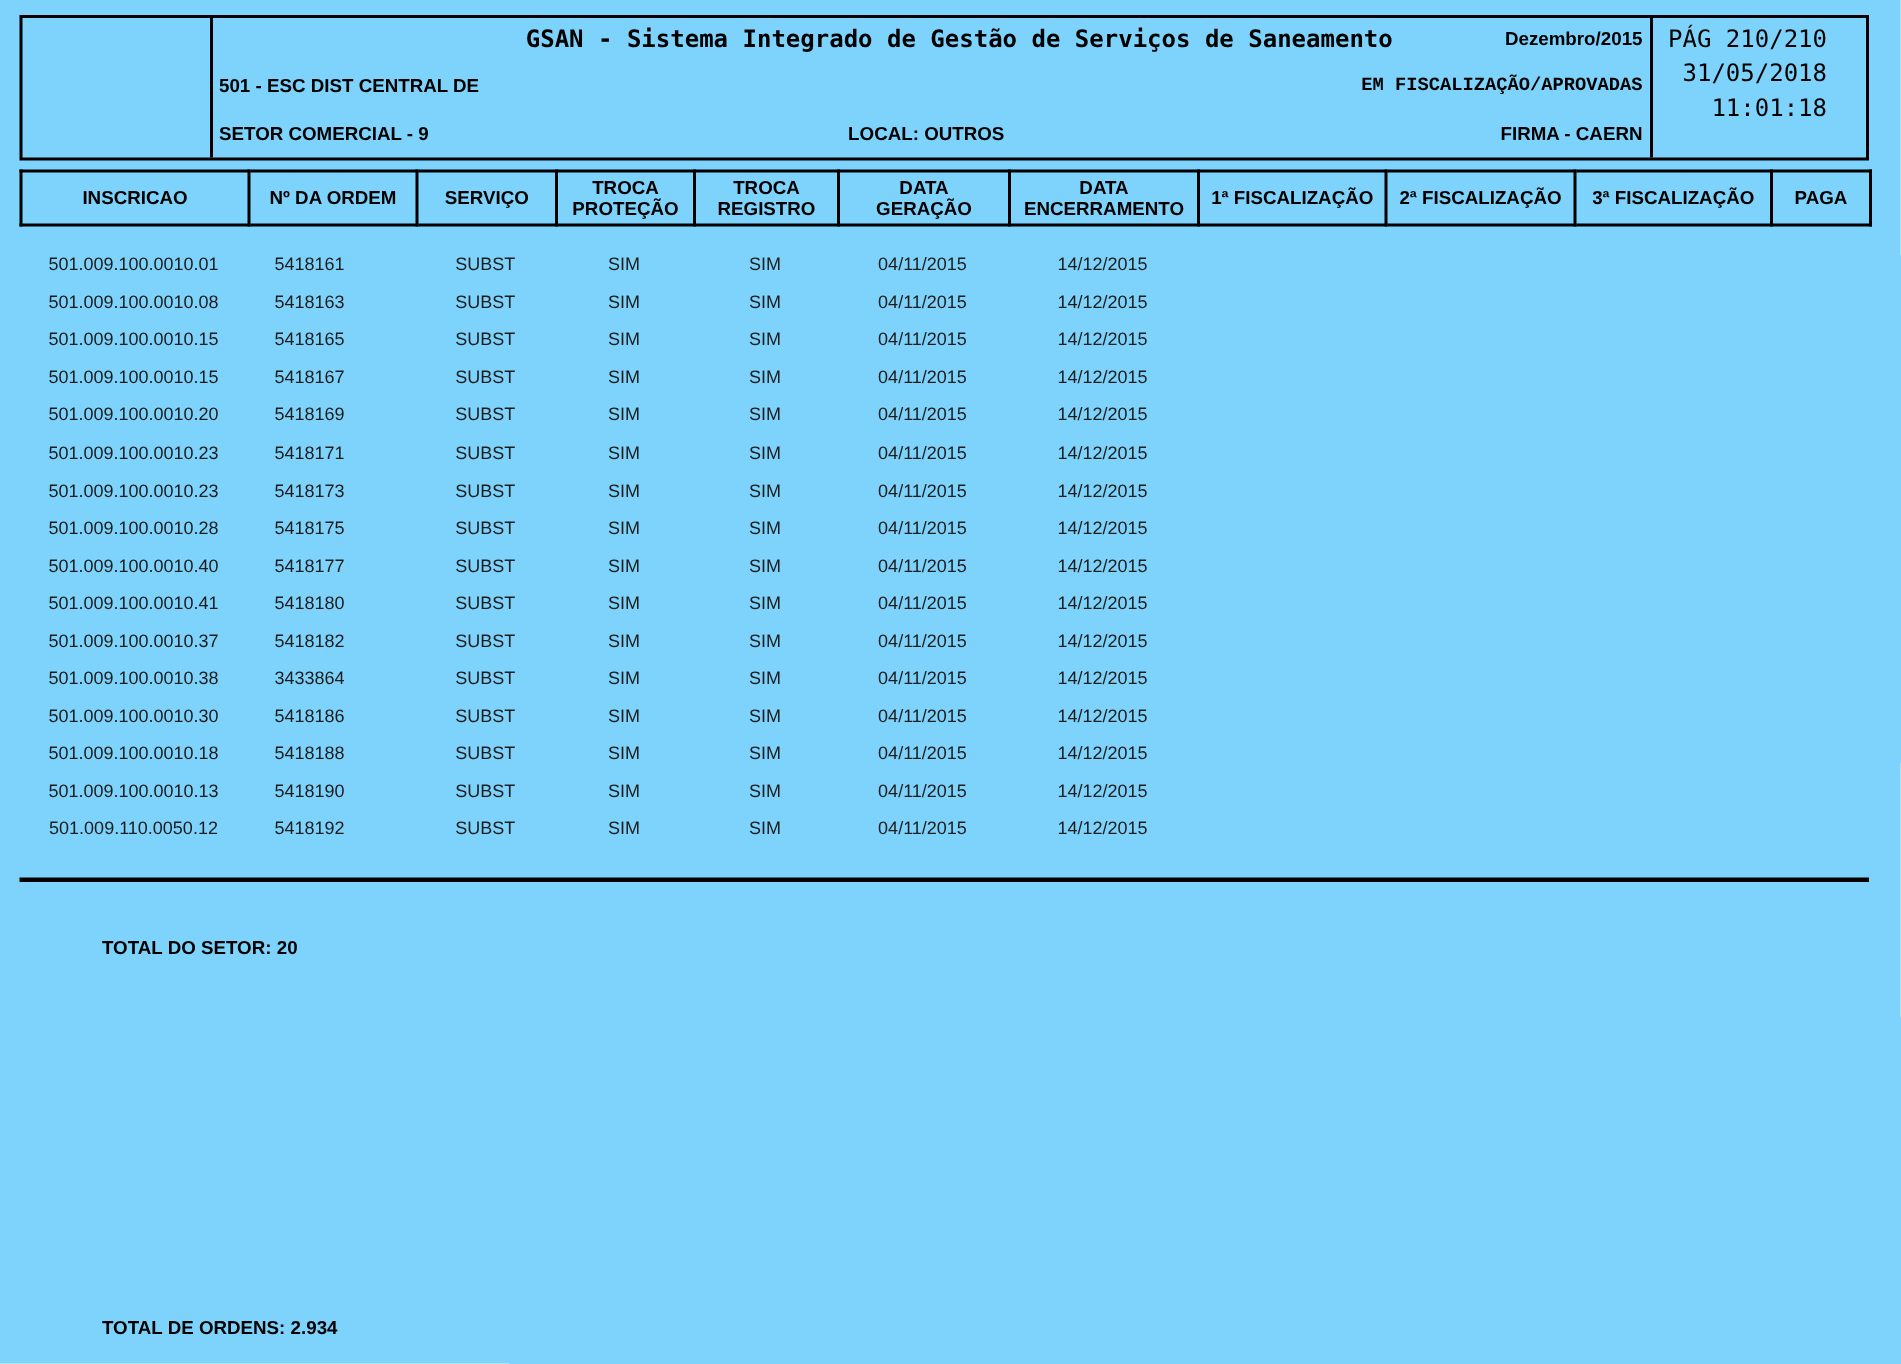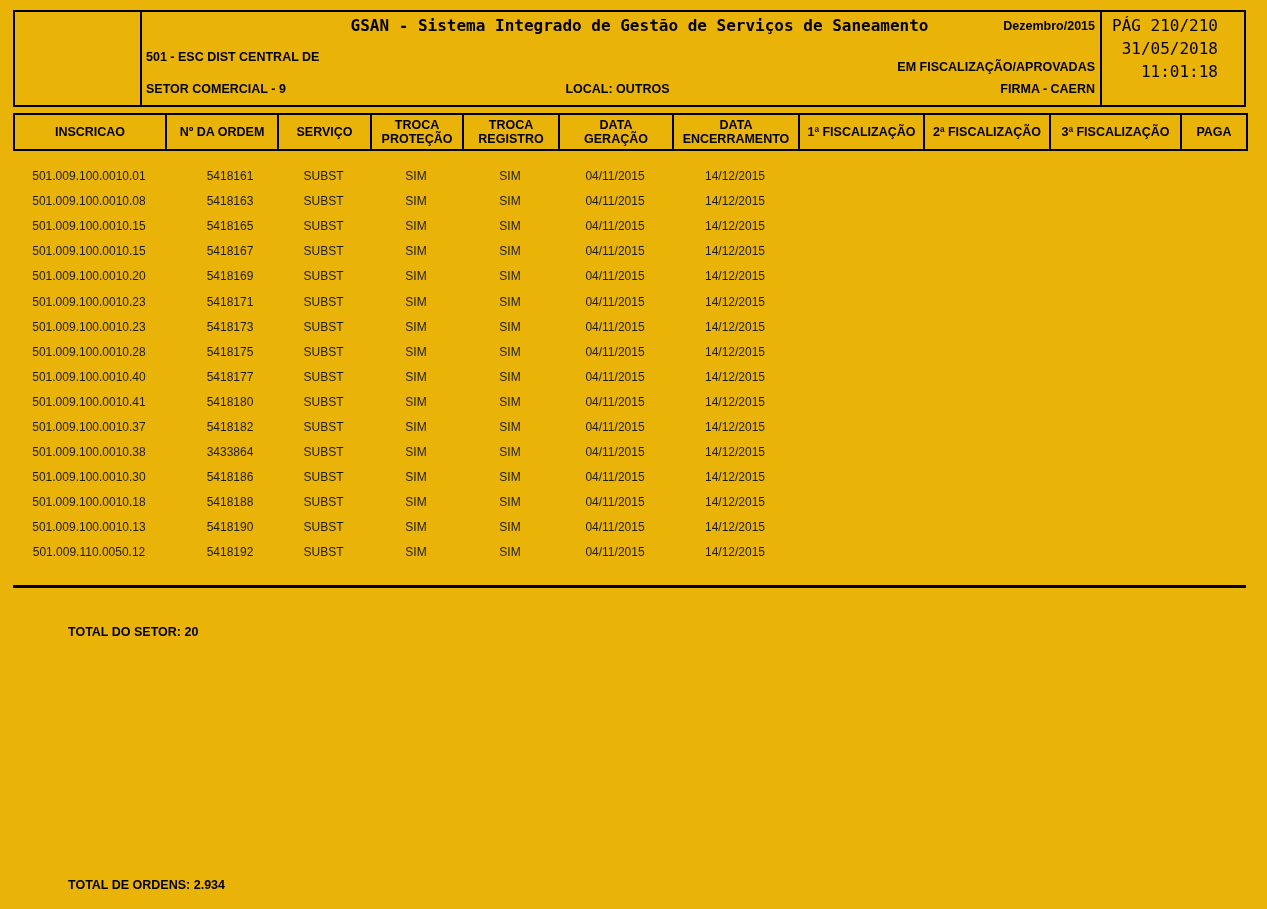--- a/index.html
+++ b/index.html
@@ -4,21 +4,21 @@
 <style>
   * { margin: 0; padding: 0; box-sizing: border-box; }
   html, body { background: #ffffff; }
   body {
     width: 1267px; height: 909px;
     font-family: "Liberation Sans", sans-serif;
     color: #000;
     position: relative;
     overflow: hidden;
   }
-  .page { position: absolute; inset: 0; background: #eab308; }
+  .page { position: absolute; inset: 0; background: #7dd3fc; }
 
   
   .header-box {
     position: absolute; left: 13px; top: 10px;
     width: 1233px; height: 97px;
     border: 2px solid #000;
   }
   .vdiv { position: absolute; top: 0; bottom: 0; width: 2px; background: #000; }
   .vdiv-logo { left: 125px; }
   .vdiv-pag  { left: 1085px; }
@@ -28,21 +28,21 @@
   .hb-bold { font-weight: bold; font-size: 12.5px; line-height: 14px; }
   .hb-mono-title {
     left: 0; right: 0; top: 4px; text-align: center; text-indent: 20px;
     font-family: "DejaVu Sans Mono", monospace;
     font-weight: bold; font-size: 16px; line-height: 20px;
     white-space: nowrap;
   }
   .pos-period  { right: 149px; top: 7px; }
   .pos-l2-left { left: 131px; top: 38px; }
   .pos-l2-mid  { left: 125px; right: 149px; top: 38px; text-align: center; }
-  .pos-l2-right{ right: 149px; top: 48px; }
+  .pos-l2-right{ right: 149px; top: 38px; font-family: Liberation Mono, monospace; }
   .pos-l3-left { left: 131px; top: 70px; }
   .pos-l3-mid  { left: 125px; right: 149px; top: 70px; text-align: center; }
   .pos-l3-right{ right: 149px; top: 70px; }
 
   .pag-box {
     position: absolute; left: 1087px; right: 0; top: 0; bottom: 0;
     font-family: "DejaVu Sans Mono", monospace;
     font-size: 16px; line-height: 23px;
     text-align: right; padding: 2px 26px 0 0;
   }
@@ -61,21 +61,21 @@
     overflow: hidden;
   }
   .data-table { position: absolute; left: 13px; top: 164px; }
   .data-table td {
     height: 25.1px;
     font-size: 12px; line-height: 13px;
     color: #1c1c1c;
     text-align: center; vertical-align: middle;
     white-space: nowrap; overflow: hidden;
   }
-  .data-table td.c1 { text-align: center; padding-left: 18px; }
+  .data-table td.c1 { text-align: left; padding-left: 18px; }
 
   .thick-rule {
     position: absolute; left: 13px; top: 585px;
     width: 1233px; height: 3px; background: #000;
   }
 
   .total-line {
     position: absolute; left: 44px;
     font-weight: bold; font-size: 12.5px; line-height: 15px;
     white-space: nowrap;

